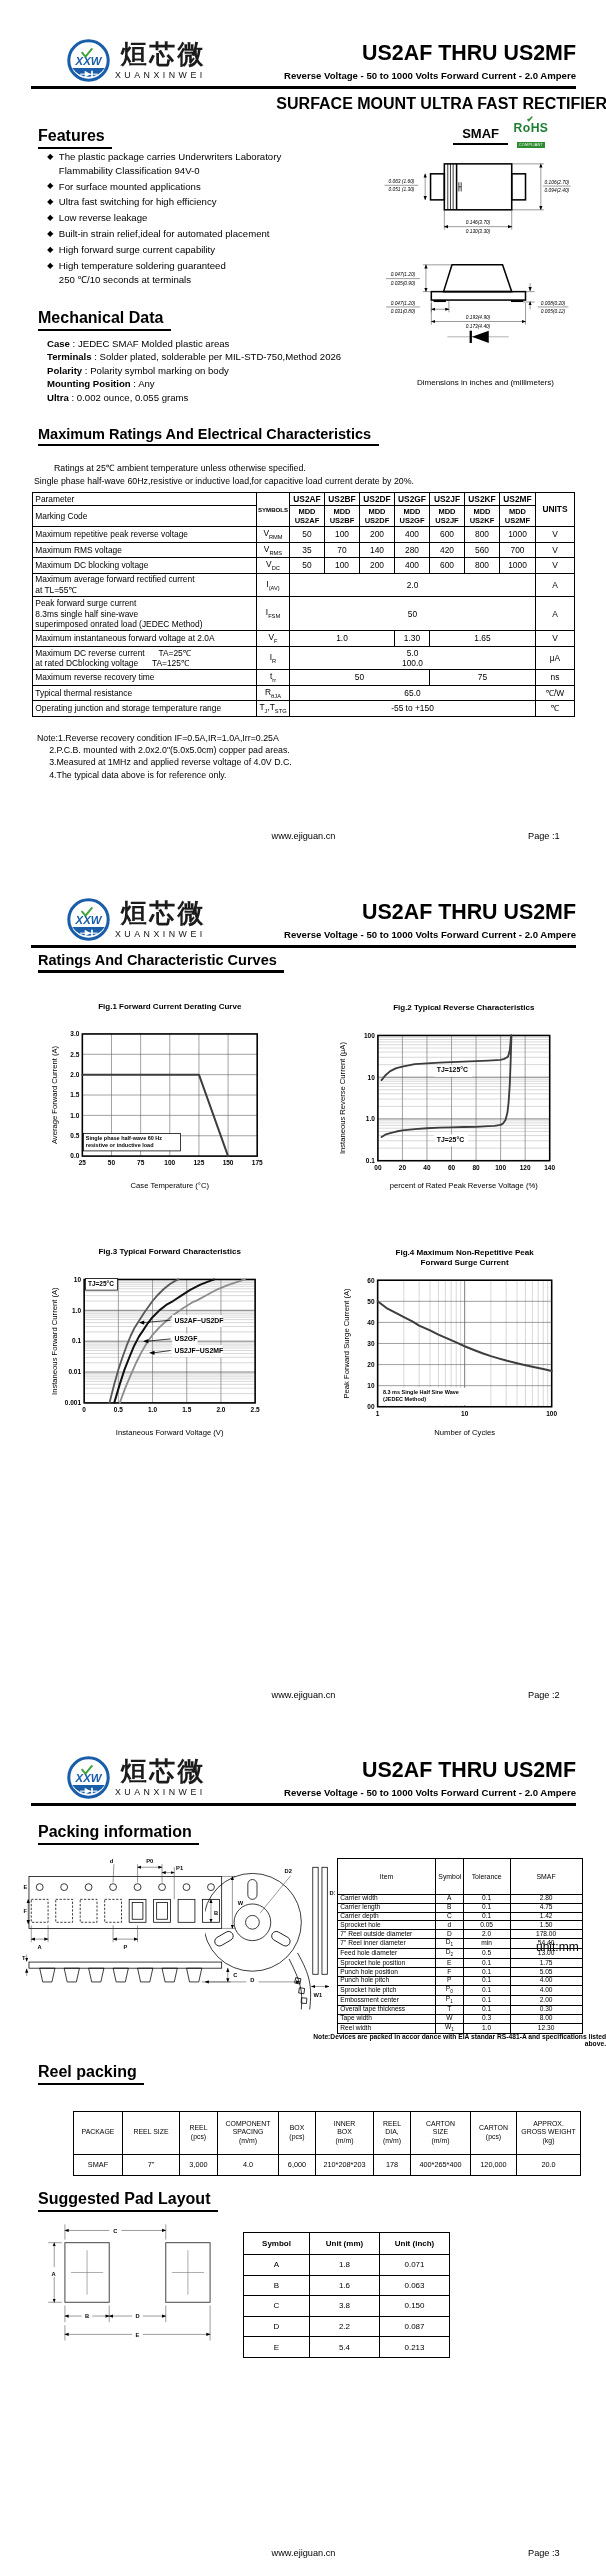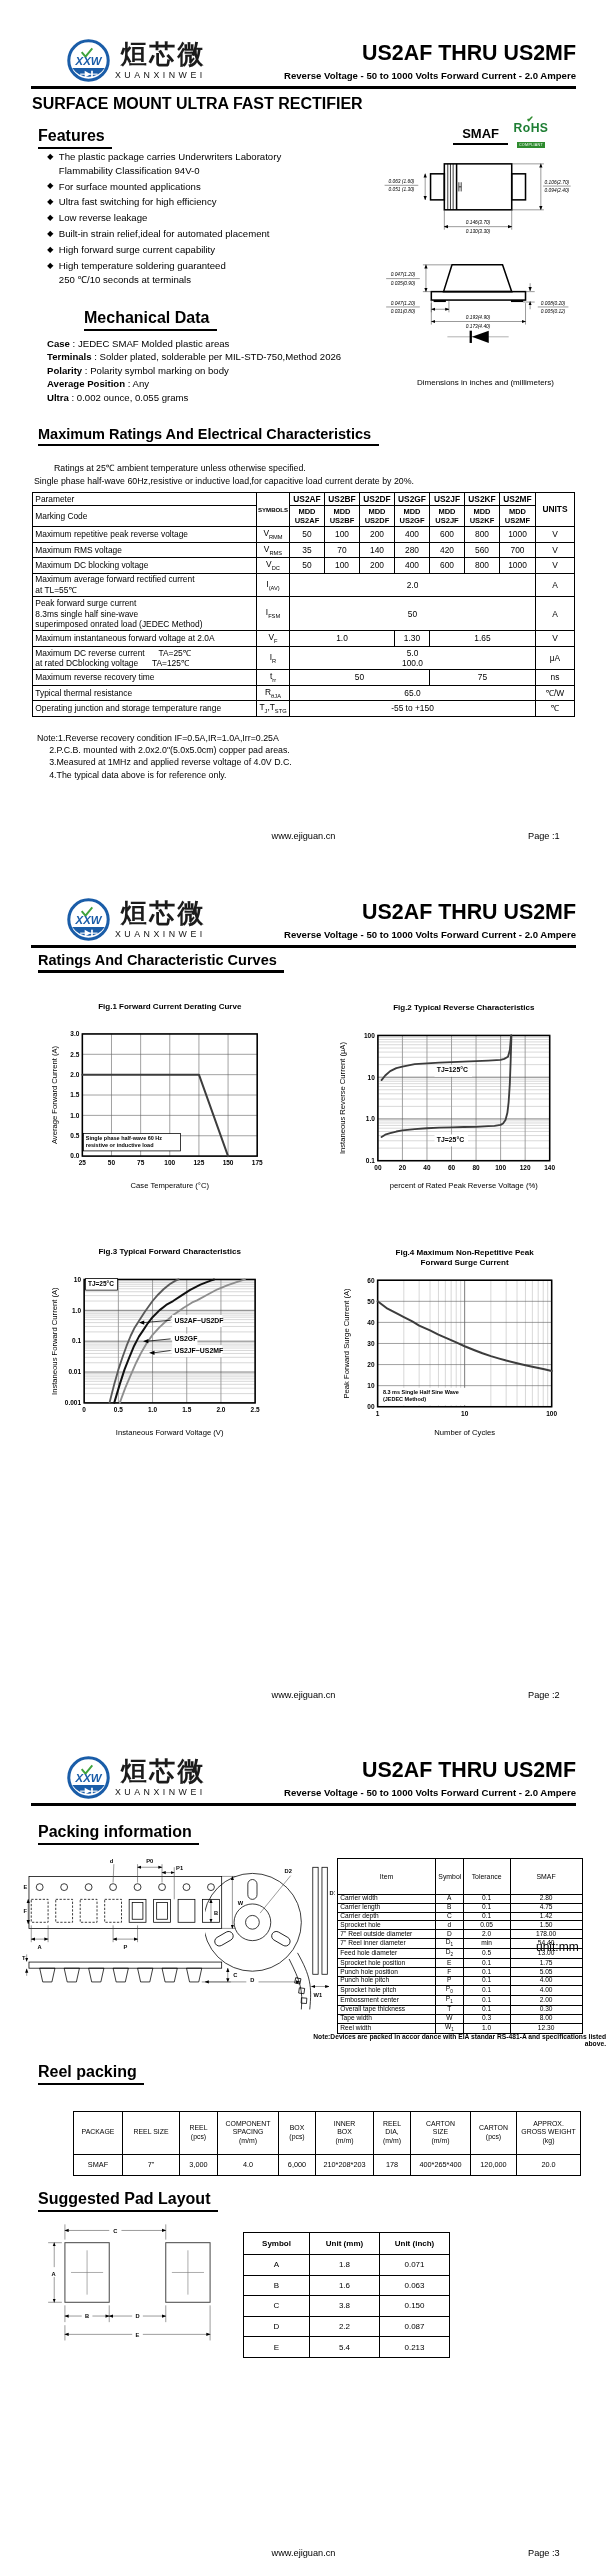--- a/index.html
+++ b/index.html
@@ -16,21 +16,21 @@
   .subtitle{position:absolute;right:31px;top:70px;font-size:9.6px;font-weight:bold;}
   .hdr-rule{position:absolute;left:31px;right:31px;top:86px;height:3.1px;background:#000;}
   
   .ftr{position:absolute;left:0;width:607px;height:15.3px;font-size:9.2px;}
   .ftr-site{position:absolute;left:0;right:0;text-align:center;}
   .ftr-page{position:absolute;left:528px;}
   
   .h1{font-size:16px;font-weight:bold;border-bottom:2.7px solid #000;display:inline-block;padding:0 7.7px 1.5px 0;}
   .h1s{font-size:14.5px;}
   
-  .prod-title{left:0;right:0;top:95px;text-align:left;font-size:16px;font-weight:bold;padding-left:32px;}
+  .prod-title{left:0;right:0;top:95px;text-align:right;font-size:16px;font-weight:bold;padding-left:32px;}
   .features-list{left:47px;top:150px;width:260px;list-style:none;margin:0;padding:0;}
   .features-list li{display:flex;gap:5.4px;font-size:9.6px;line-height:1.42;margin-bottom:2.3px;}
   .features-list .dmd{font-size:8.4px;padding-top:0.8px;}
   .features-list .ftx{white-space:pre-line;}
   .mech-lines{left:47px;top:337px;width:321px;font-size:9.6px;line-height:13.4px;}
   .mech-lines b{font-weight:bold;}
   .cond{left:34px;font-size:8.8px;}
   .smaf{left:453px;top:126px;font-size:13px;font-weight:bold;border-bottom:2.3px solid #000;padding:0 9.2px 2.3px 9.2px;}
   .rohs{left:508px;top:121px;width:46px;text-align:center;}
   .rohs-word{font-size:12.2px;font-weight:bold;color:#1e7e34;letter-spacing:0.4px;position:relative;}
@@ -205,26 +205,26 @@
       <text x="128" y="101" text-anchor="middle" class="dimt">0.173(4.40)</text>
     </g>
     <g>
       <line x1="88" y1="112" x2="168" y2="112" stroke="#999" stroke-width="1"></line>
       <polygon points="142,104 142,120 120,112" fill="#000"></polygon>
       <rect x="117" y="104" width="3" height="16" fill="#000"></rect>
     </g>
   </svg>
   <div class="abs dims-note">Dimensions in inches and (millimeters)</div>
 
-  <div class="abs" style="left:38px;top:309px;margin-left:46px;"><span class="h1">Mechanical Data</span></div>
+  <div class="abs" style="left:38px;top:309px;"><span class="h1">Mechanical Data</span></div>
   <div class="abs mech-lines">
       <div><b>Case</b><span> : JEDEC SMAF Molded plastic areas</span></div>
       <div><b>Terminals</b><span> : Solder plated, solderable per MIL-STD-750,Method 2026</span></div>
       <div><b>Polarity</b><span> : Polarity symbol  marking on body</span></div>
-      <div><b>Average Position</b><span> : Any</span></div>
+      <div><b>Mounting Position</b><span> : Any</span></div>
       <div><b>Ultra</b><span> : 0.002 ounce, 0.055 grams</span></div>
     </div>
 
   <div class="abs" style="left:38px;top:426px;"><span class="h1 h1s">Maximum Ratings And Electrical Characteristics</span></div>
   <div class="abs cond" style="top:462px;margin-left:20px;">Ratings at 25℃ ambient temperature unless otherwise specified.</div>
   <div class="abs cond" style="top:476px;">Single phase half-wave 60Hz,resistive or inductive load,for capacitive load current derate by 20%.</div>
 
   <table class="abs rt" style="left:32px;top:492px;">
     <colgroup>
         <col style="width:224px">

